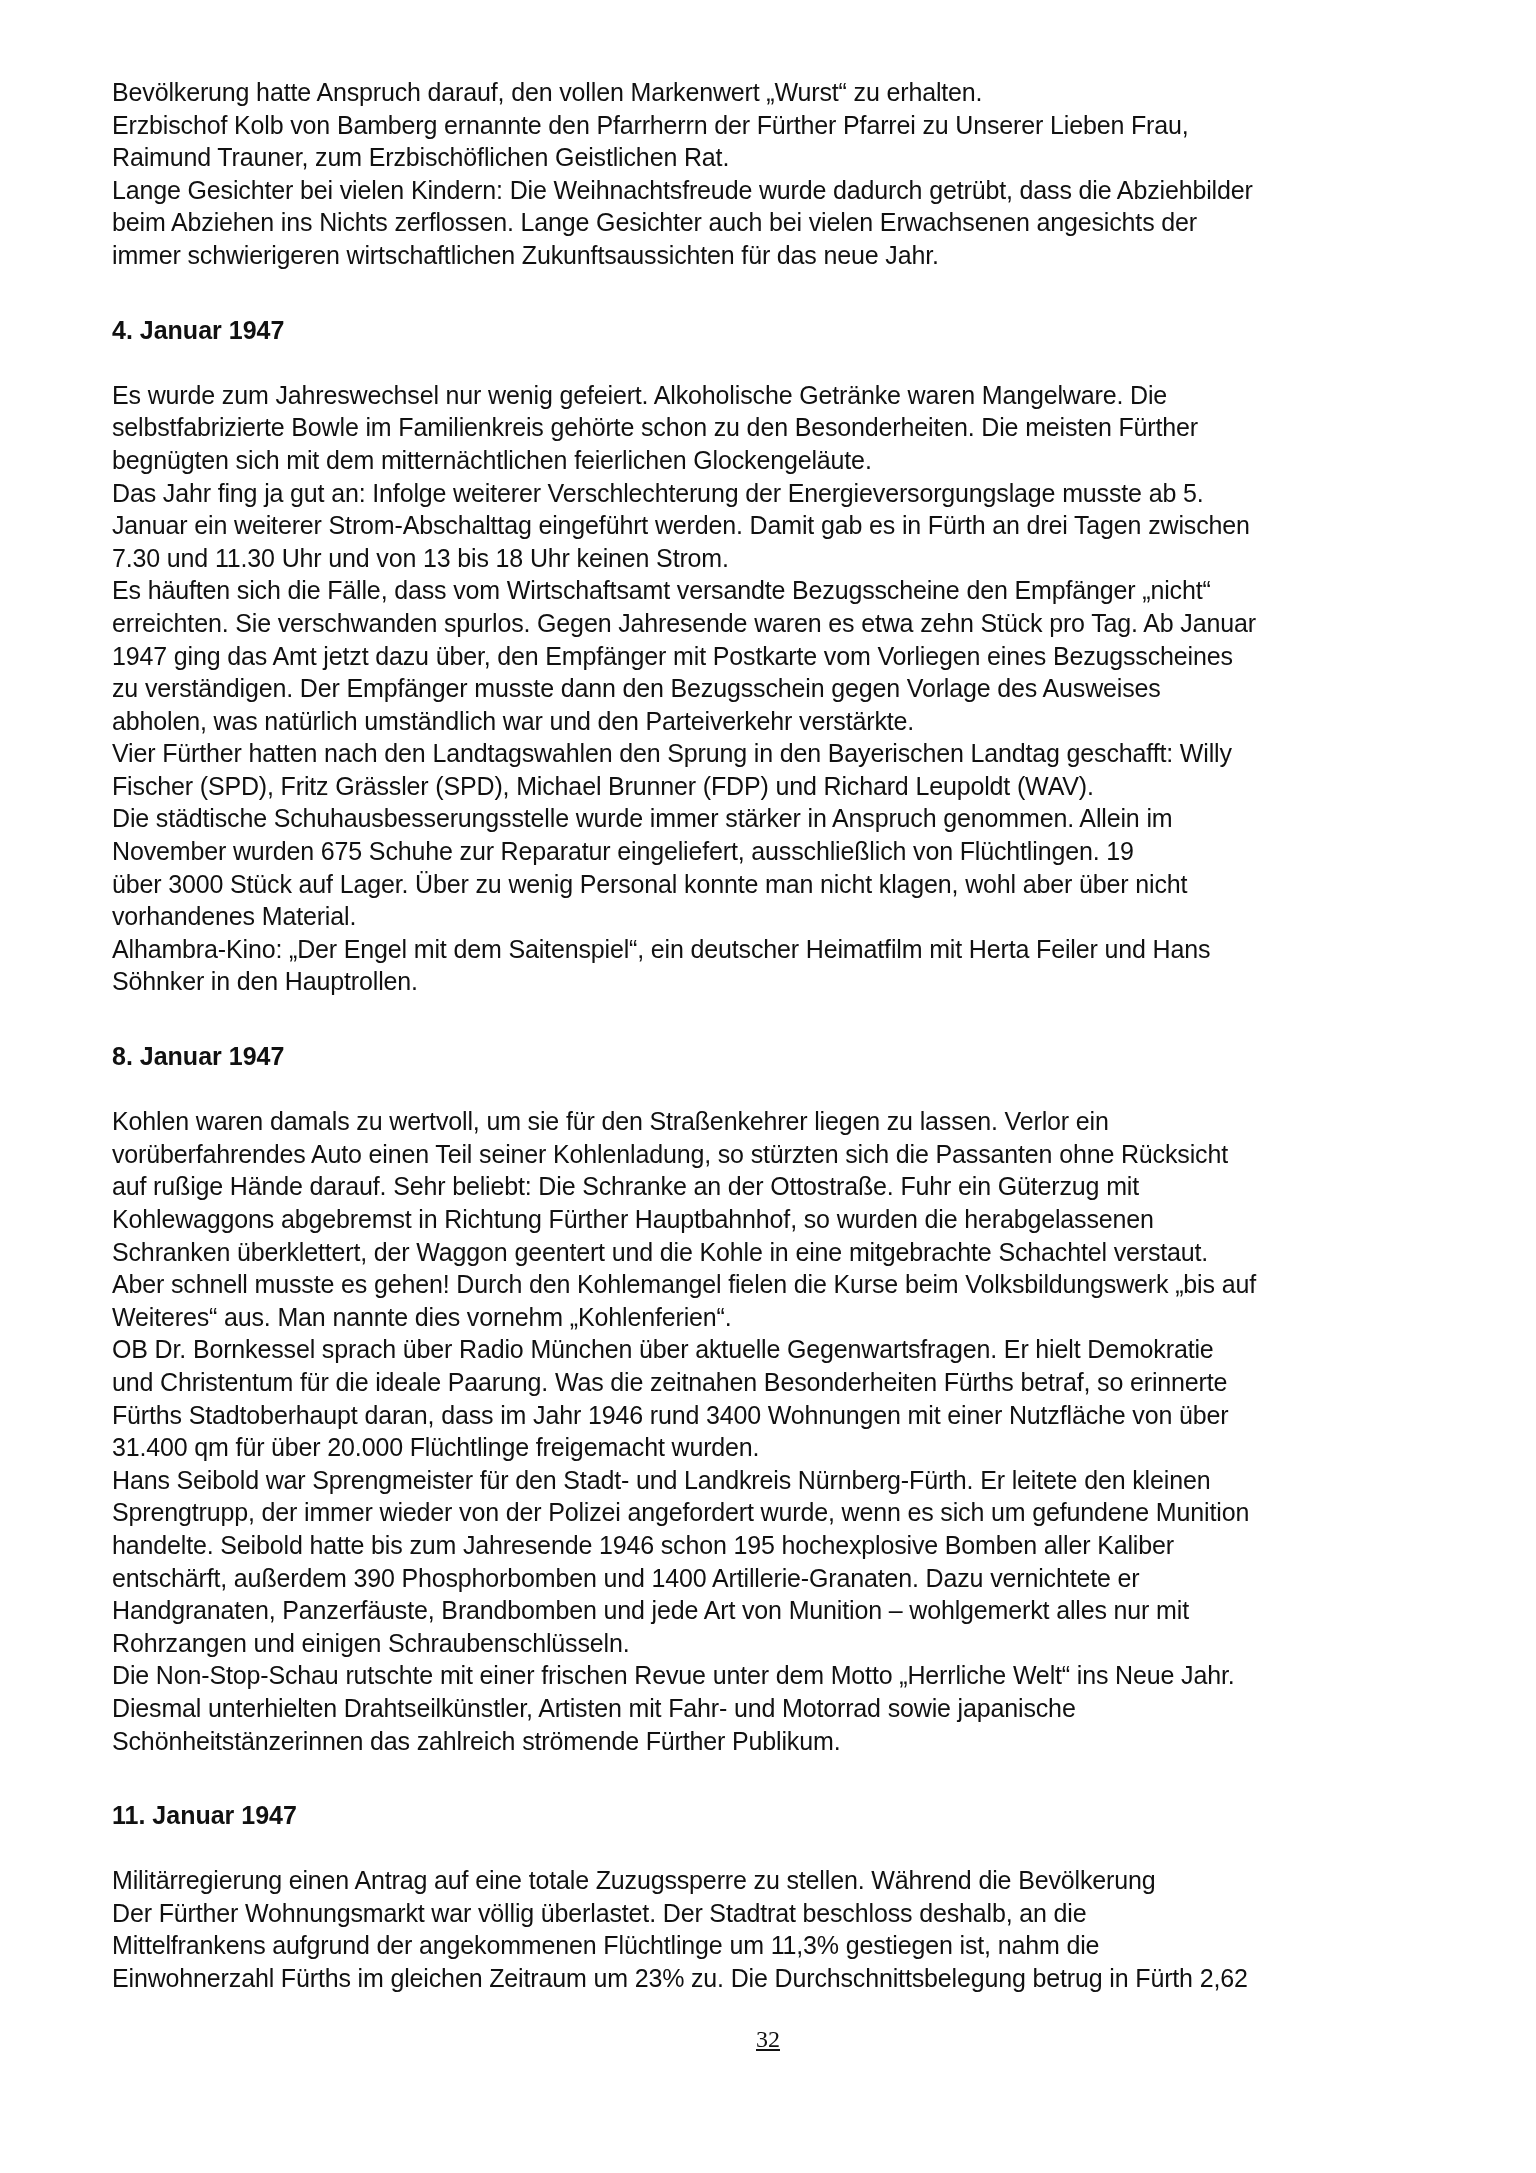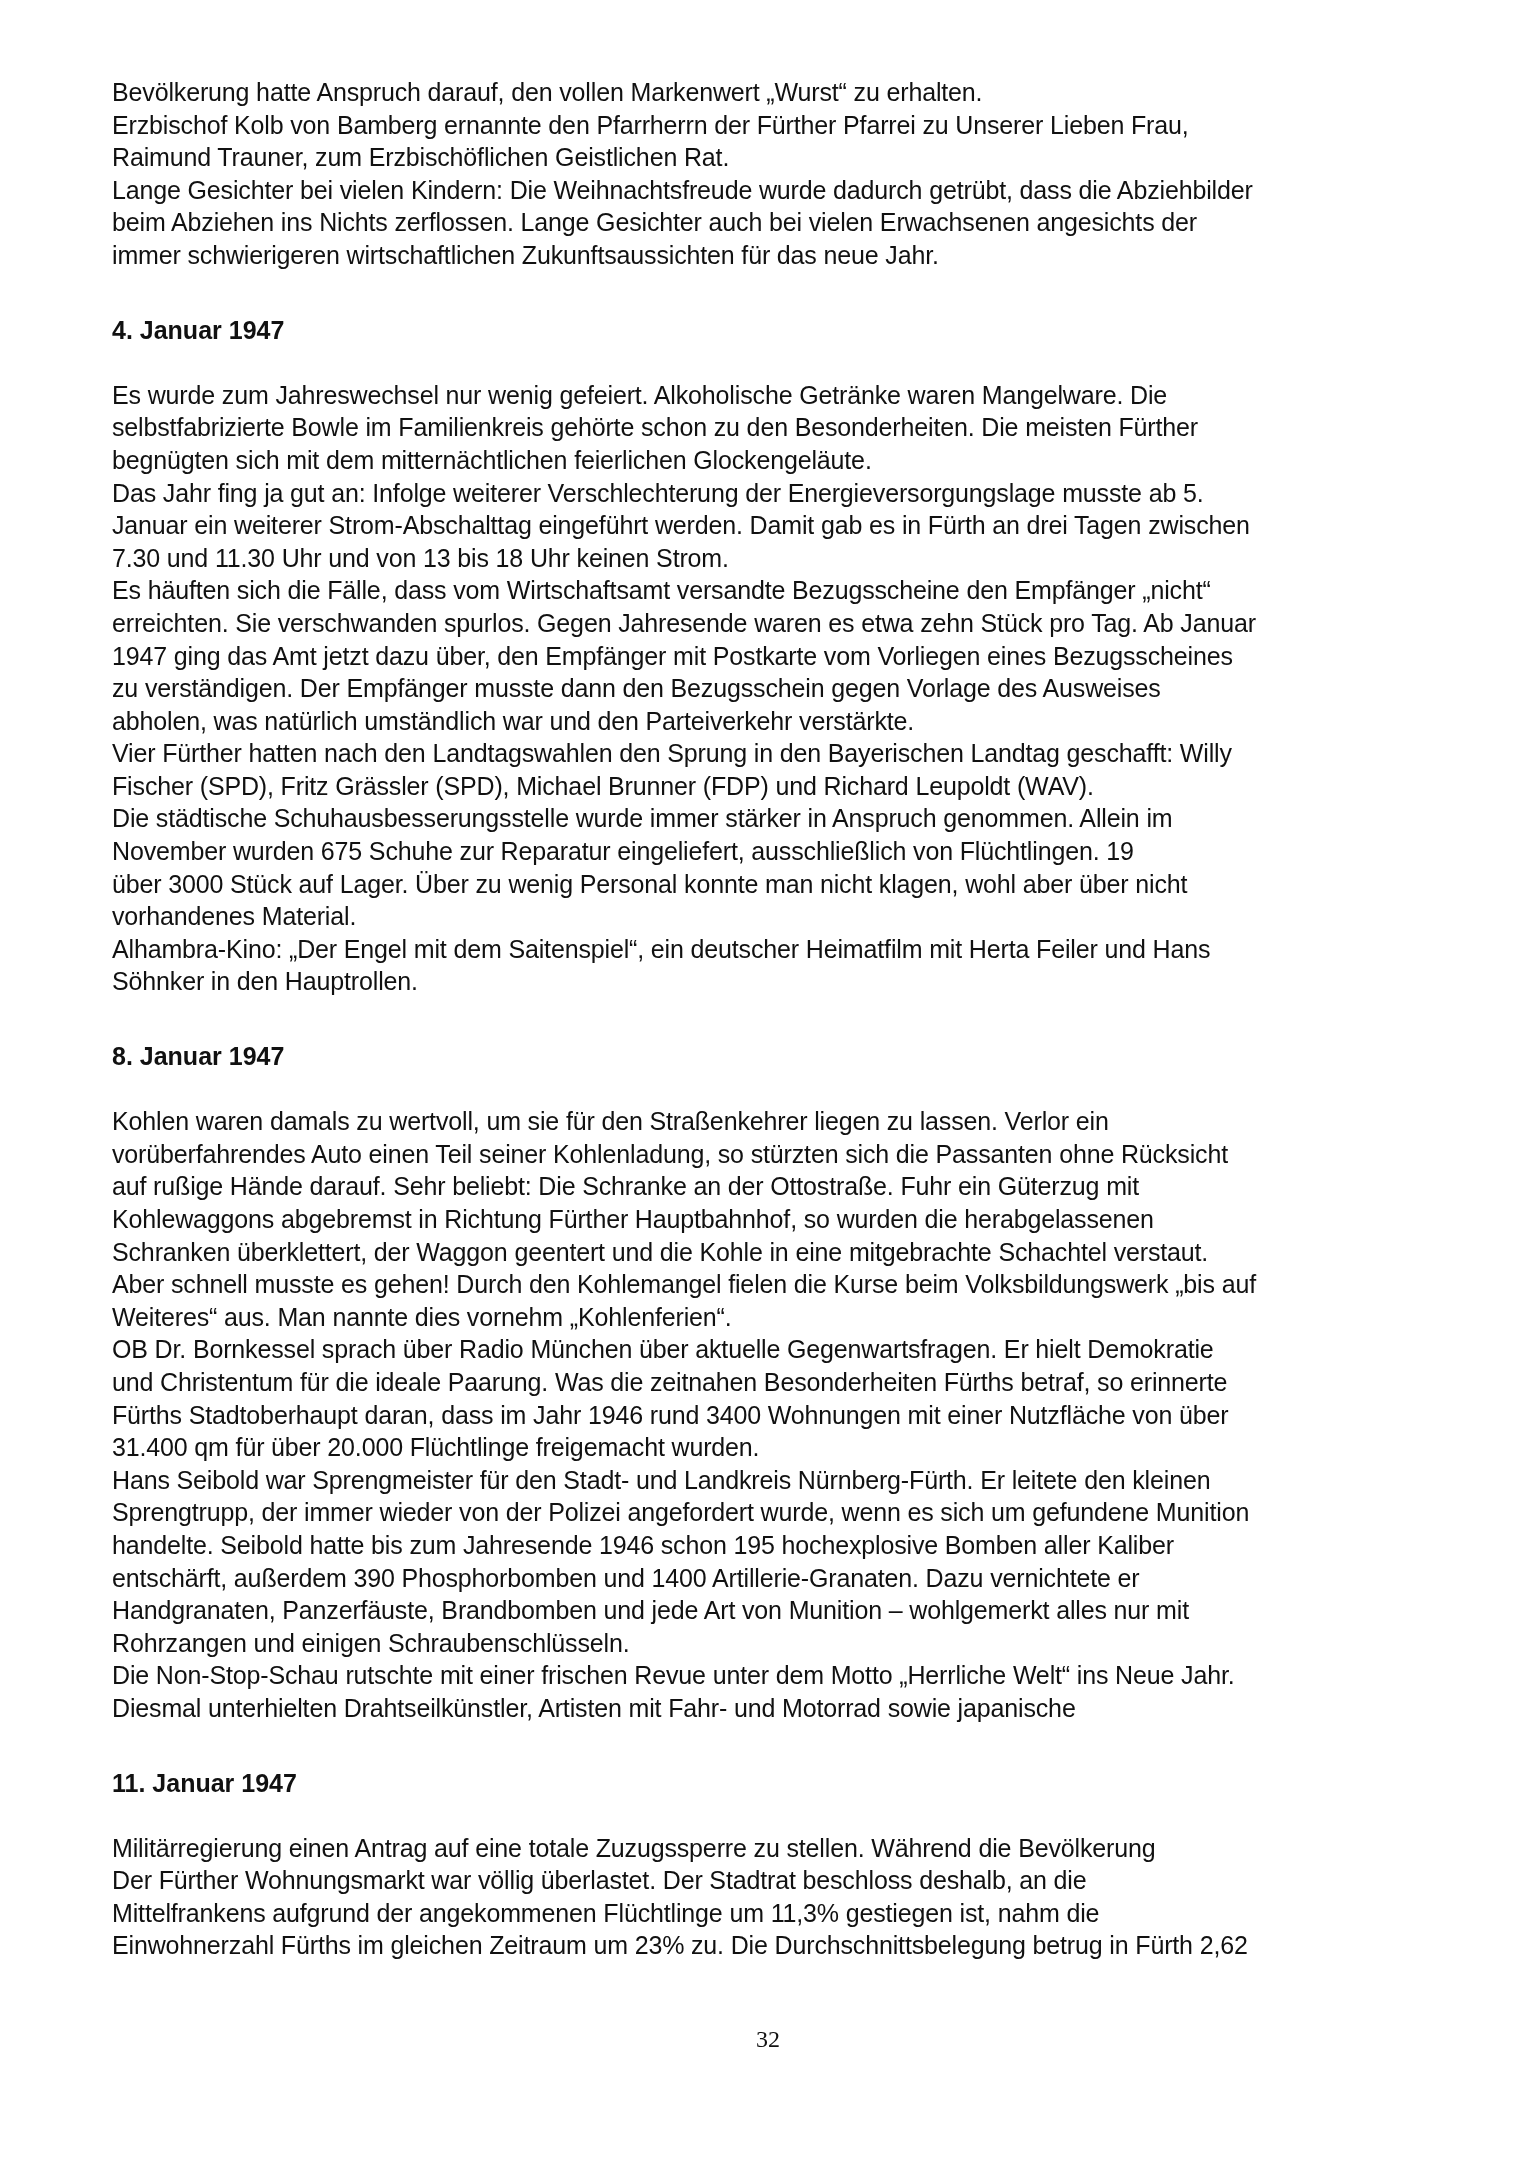--- a/index.html
+++ b/index.html
@@ -40,20 +40,21 @@
     }
     .page-number {
       position: absolute;
       left: 0;
       width: 1536px;
       top: 2026px;
       text-align: center;
       font-family: "Liberation Serif", serif;
       font-size: 24px;
       color: #111111;
+      text-decoration: underline;
     }
   </style>
 </head>
 <body>
 
 <div class="page">
 
   <div class="section">
     <div class="line">Bevölkerung hatte Anspruch darauf, den vollen Markenwert „Wurst“ zu erhalten.</div>
     <div class="line">Erzbischof Kolb von Bamberg ernannte den Pfarrherrn der Fürther Pfarrei zu Unserer Lieben Frau,</div>
@@ -100,20 +101,21 @@
     <div class="line">Fürths Stadtoberhaupt daran, dass im Jahr 1946 rund 3400 Wohnungen mit einer Nutzfläche von über</div>
     <div class="line">31.400 qm für über 20.000 Flüchtlinge freigemacht wurden.</div>
     <div class="line">Hans Seibold war Sprengmeister für den Stadt- und Landkreis Nürnberg-Fürth. Er leitete den kleinen</div>
     <div class="line">Sprengtrupp, der immer wieder von der Polizei angefordert wurde, wenn es sich um gefundene Munition</div>
     <div class="line">handelte. Seibold hatte bis zum Jahresende 1946 schon 195 hochexplosive Bomben aller Kaliber</div>
     <div class="line">entschärft, außerdem 390 Phosphorbomben und 1400 Artillerie-Granaten. Dazu vernichtete er</div>
     <div class="line">Handgranaten, Panzerfäuste, Brandbomben und jede Art von Munition – wohlgemerkt alles nur mit</div>
     <div class="line">Rohrzangen und einigen Schraubenschlüsseln.</div>
     <div class="line">Die Non-Stop-Schau rutschte mit einer frischen Revue unter dem Motto „Herrliche Welt“ ins Neue Jahr.</div>
     <div class="line">Diesmal unterhielten Drahtseilkünstler, Artisten mit Fahr- und Motorrad sowie japanische</div>
+    <div class="line">Schönheitstänzerinnen das zahlreich strömende Fürther Publikum.</div>
   </div>
 
   <div class="section">
     <div class="heading">11. Januar 1947</div>
     <div class="line">Militärregierung einen Antrag auf eine totale Zuzugssperre zu stellen. Während die Bevölkerung</div>
     <div class="line">Der Fürther Wohnungsmarkt war völlig überlastet. Der Stadtrat beschloss deshalb, an die</div>
     <div class="line">Mittelfrankens aufgrund der angekommenen Flüchtlinge um 11,3% gestiegen ist, nahm die</div>
     <div class="line">Einwohnerzahl Fürths im gleichen Zeitraum um 23% zu. Die Durchschnittsbelegung betrug in Fürth 2,62</div>
   </div>
 

